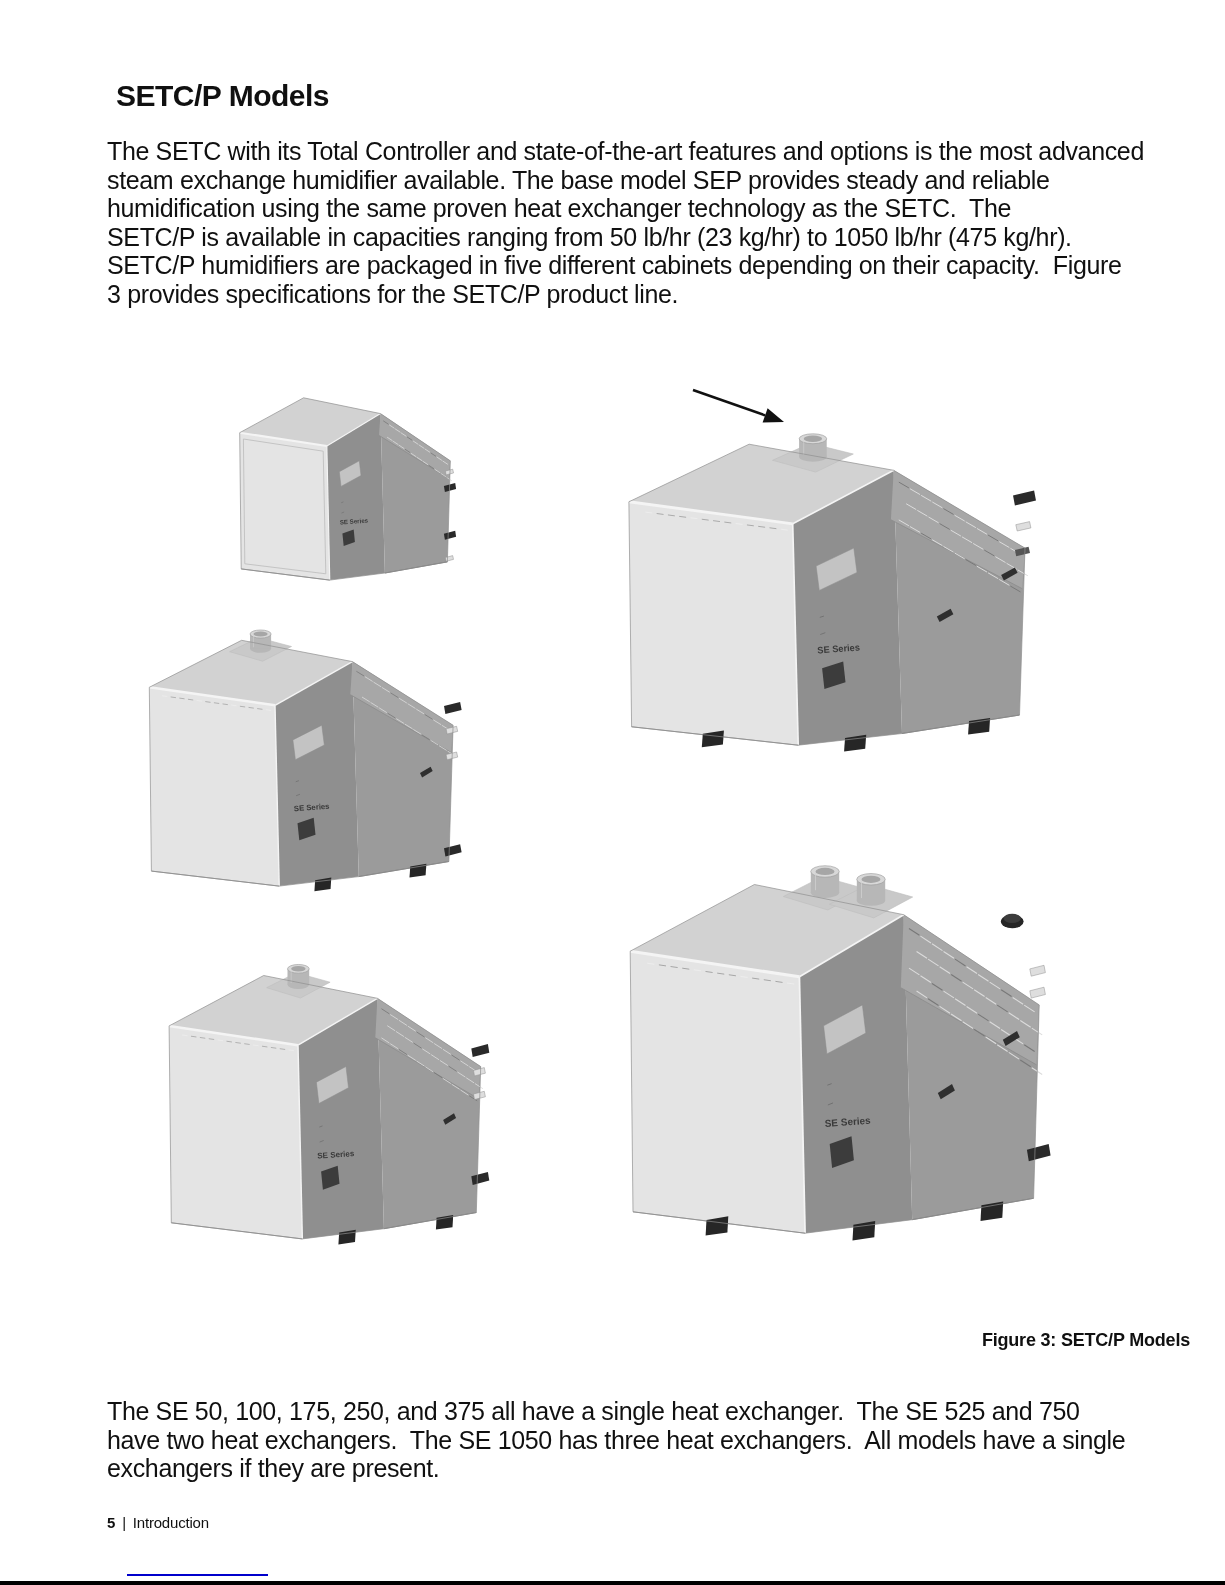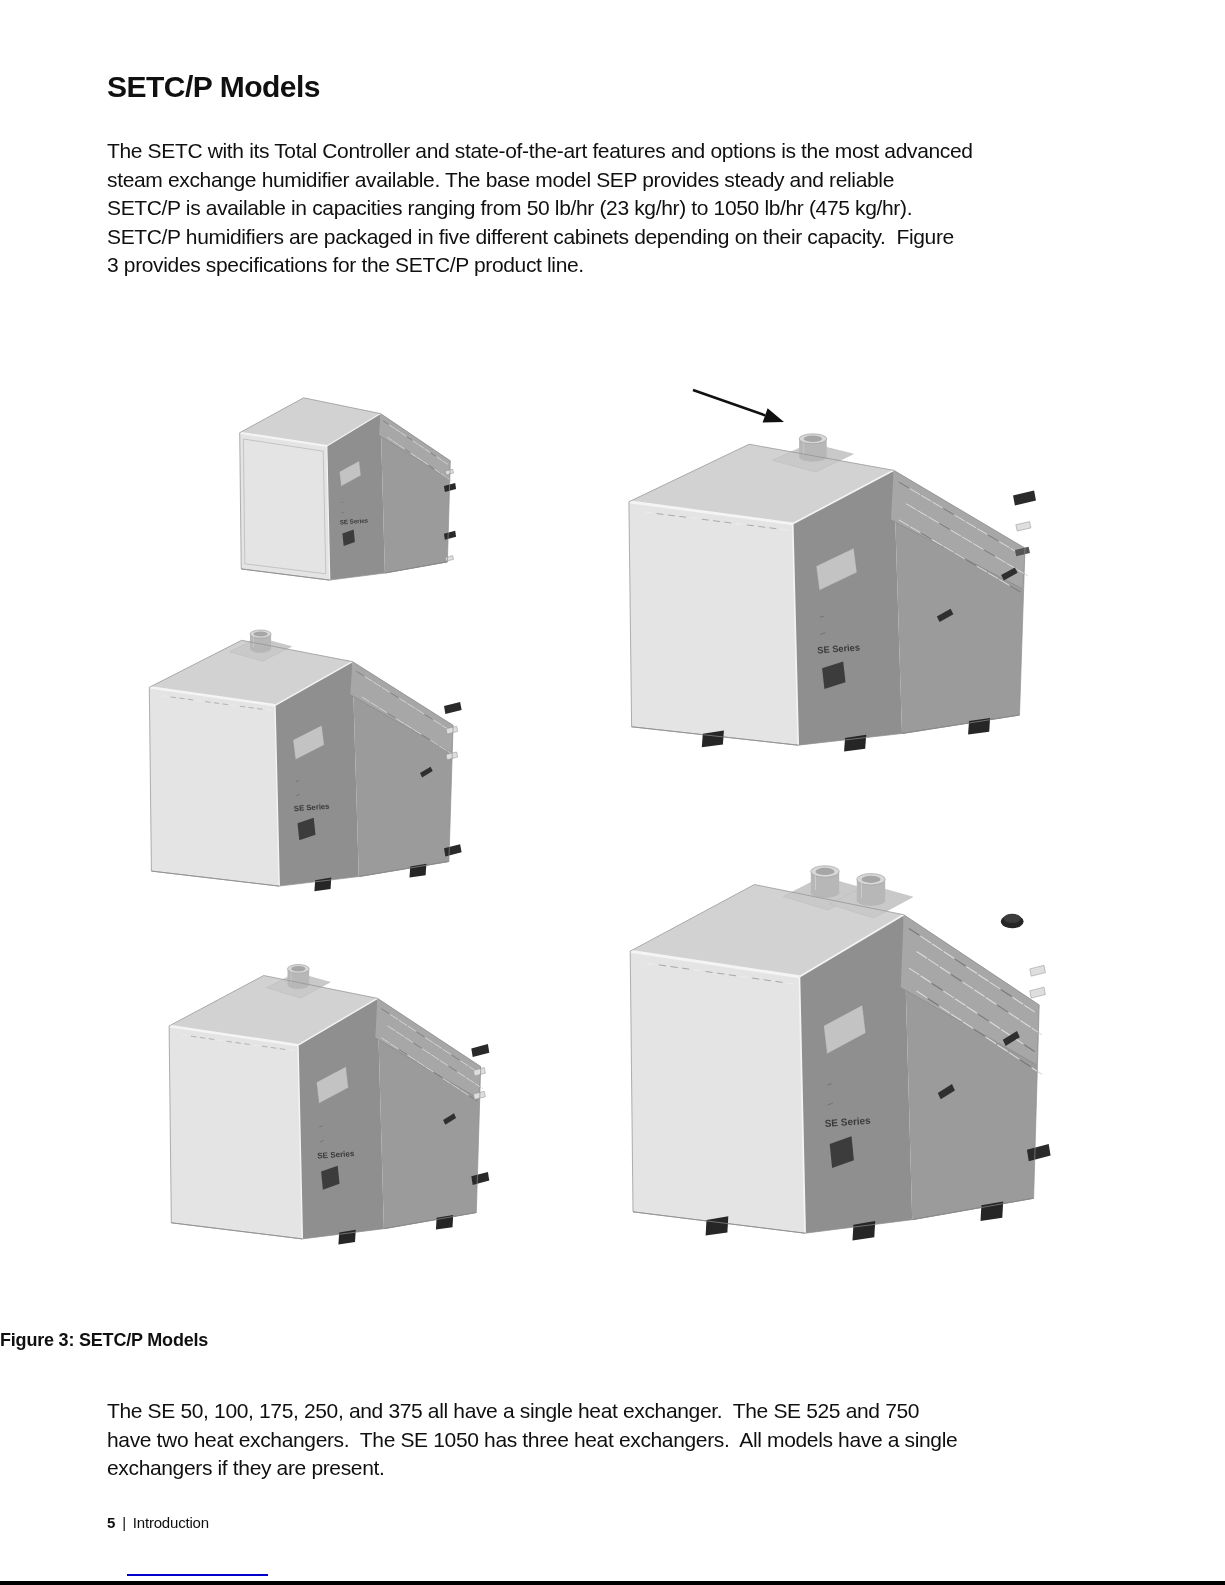--- a/index.html
+++ b/index.html
@@ -1,43 +1,44 @@
 <!DOCTYPE html>
 <html><head>
 <meta charset="utf-8">
 <style>
   html,body{margin:0;padding:0;}
   body{
     width:1225px;height:1585px;background:#ffffff;position:relative;
     font-family:"Liberation Sans",sans-serif;color:#101010;overflow:hidden;
   }
   .title{position:absolute;left:107px;top:70px;font-size:30px;font-weight:bold;
-         letter-spacing:-0.5px;margin:0;}
+         letter-spacing:-0.5px;margin:9px;}
   .para{position:absolute;left:107px;}
-  .line{font-size:21px;line-height:28.6px;letter-spacing:-0.35px;white-space:pre;}
-  .caption{position:absolute;top:1330px;left:0;width:1190px;text-align:left;
+  .line{font-size:25px;line-height:28.6px;letter-spacing:-0.35px;white-space:pre;}
+  .caption{position:absolute;top:1330px;left:0;width:1190px;text-align:right;
            font-weight:bold;font-size:18px;letter-spacing:-0.2px;}
   .footer{position:absolute;left:107px;top:1514px;font-size:15px;letter-spacing:-0.2px;}
   .pnum{font-weight:bold;}
   .sep{margin:0 7px;}
   .bluelink{position:absolute;left:127px;top:1574px;width:141px;height:0;
             border-top:2.5px solid #0000cc;}
   .bottombar{position:absolute;left:0;top:1581px;width:1225px;height:4px;background:#000;}
   #figure-svg{position:absolute;left:0;top:368px;}
 </style>
 </head>
 <body>
 
 <div class="page">
 
   <h1 class="title">SETC/P Models</h1>
 
   <div class="para" style="top:137px">
     <div class="line">The SETC with its Total Controller and state-of-the-art features and options is the most advanced</div>
     <div class="line">steam exchange humidifier available. The base model SEP provides steady and reliable</div>
+    <div class="line">humidification using the same proven heat exchanger technology as the SETC.  The</div>
     <div class="line">SETC/P is available in capacities ranging from 50 lb/hr (23 kg/hr) to 1050 lb/hr (475 kg/hr).</div>
     <div class="line">SETC/P humidifiers are packaged in five different cabinets depending on their capacity.  Figure</div>
     <div class="line">3 provides specifications for the SETC/P product line.</div>
   </div>
 
   <svg id="figure-svg" width="1225" height="922" viewBox="0 0 1225 922">
       <g>
         <polygon points="239.7,64.7 303.6,29.8 380.5,45.6 326.8,78.0" fill="#d2d2d2"></polygon>
         <polygon points="239.7,64.7 326.8,78.0 329.8,212.1 241.2,200.9" fill="#e4e4e4"></polygon>
         <polygon points="326.8,78.0 380.5,45.6 384.9,205.0 329.8,212.1" fill="#8f8f8f"></polygon>

